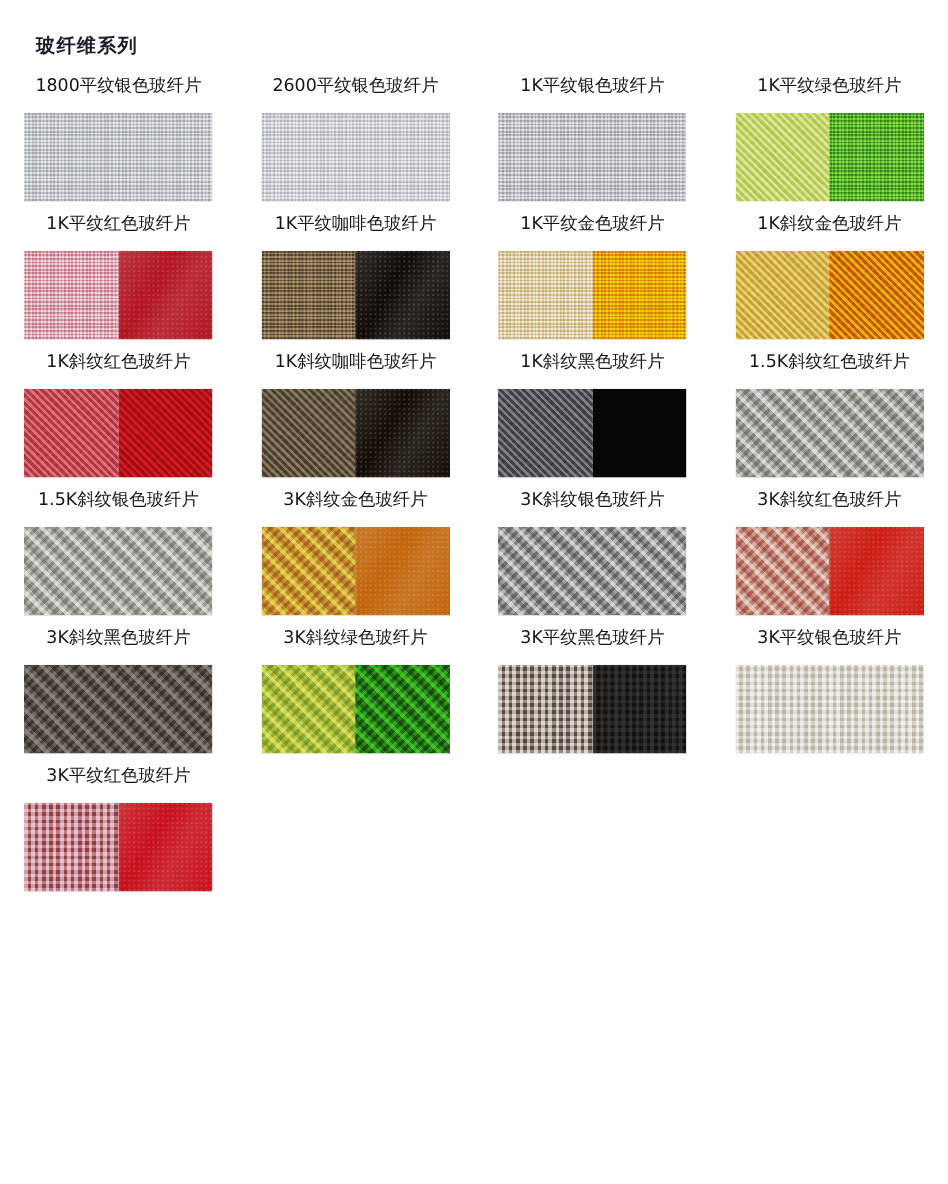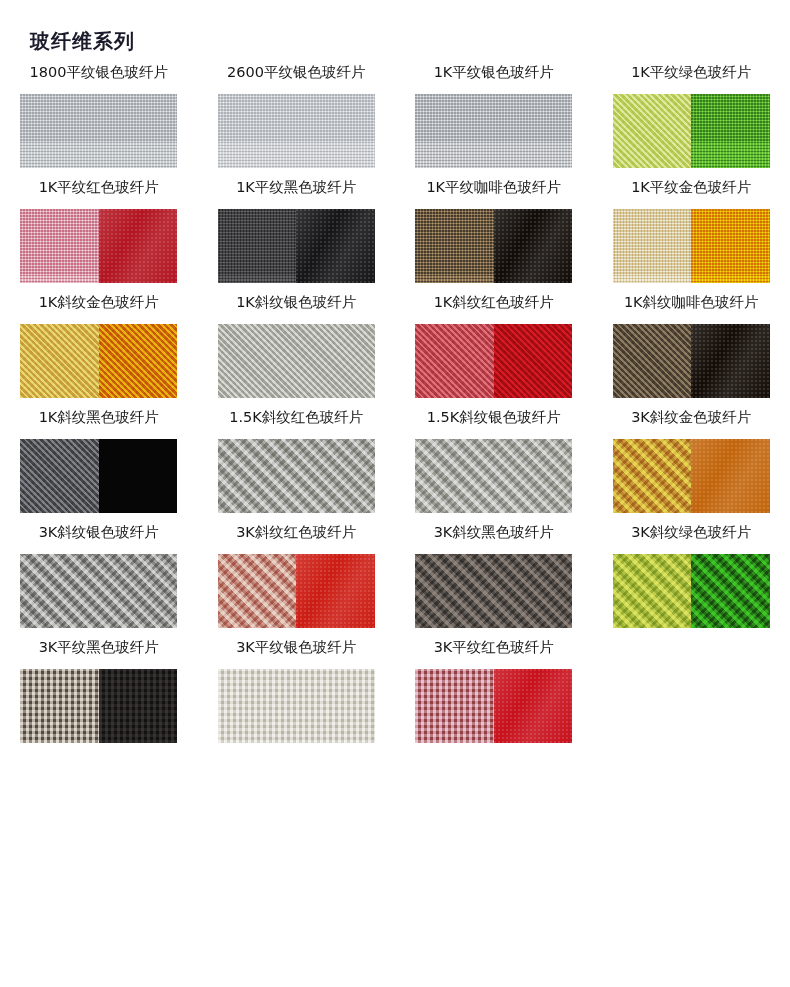--- a/index.html
+++ b/index.html
@@ -9,21 +9,21 @@
     background:#ffffff;
     font-family:"DejaVu Sans","Liberation Sans",sans-serif;
     overflow:hidden;
     position:relative;
   }
 
   
   #page-title{
     position:absolute;
     left:30px; top:28px;
-    font-size:20px;
+    font-size:16px;
     font-weight:bold;
     color:#1a1a2a;
     letter-spacing:1px;
     white-space:nowrap;
   }
 
   
   #swatch-grid{
     position:absolute;
     left:0; top:62px;
@@ -176,27 +176,20 @@
       </div>
     </div>
     <div class="cell">
       <div class="cell-label">1K平纹红色玻纤片</div>
       <div class="swatch">
         <div class="half left weave-plain" style="background: rgb(214, 148, 164);"></div>
         <div class="half right weave-gloss" style="background: rgb(179, 21, 33);"></div>
       </div>
     </div>
     <div class="cell">
-      <div class="cell-label">1K平纹黑色玻纤片</div>
-      <div class="swatch">
-        <div class="half left weave-plain" style="background: rgb(59, 59, 61);"></div>
-        <div class="half right weave-gloss" style="background: rgb(21, 21, 23);"></div>
-      </div>
-    </div>
-    <div class="cell">
       <div class="cell-label">1K平纹咖啡色玻纤片</div>
       <div class="swatch">
         <div class="half left weave-plain" style="background: rgb(109, 91, 66);"></div>
         <div class="half right weave-gloss" style="background: rgb(17, 12, 8);"></div>
       </div>
     </div>
     <div class="cell">
       <div class="cell-label">1K平纹金色玻纤片</div>
       <div class="swatch">
         <div class="half left weave-plain" style="background: rgb(213, 194, 146);"></div>
@@ -204,26 +197,20 @@
       </div>
     </div>
     <div class="cell">
       <div class="cell-label">1K斜纹金色玻纤片</div>
       <div class="swatch">
         <div class="half left weave-twill" style="background: rgb(212, 178, 76);"></div>
         <div class="half right weave-twill" style="background: rgb(212, 120, 11);"></div>
       </div>
     </div>
     <div class="cell">
-      <div class="cell-label">1K斜纹银色玻纤片</div>
-      <div class="swatch">
-        <div class="half full weave-twill" style="background: rgb(177, 178, 171);"></div>
-      </div>
-    </div>
-    <div class="cell">
       <div class="cell-label">1K斜纹红色玻纤片</div>
       <div class="swatch">
         <div class="half left weave-twill" style="background: rgb(192, 74, 83);"></div>
         <div class="half right weave-twill" style="background: rgb(179, 17, 24);"></div>
       </div>
     </div>
     <div class="cell">
       <div class="cell-label">1K斜纹咖啡色玻纤片</div>
       <div class="swatch">
         <div class="half left weave-twill" style="background: rgb(95, 82, 64);"></div>

